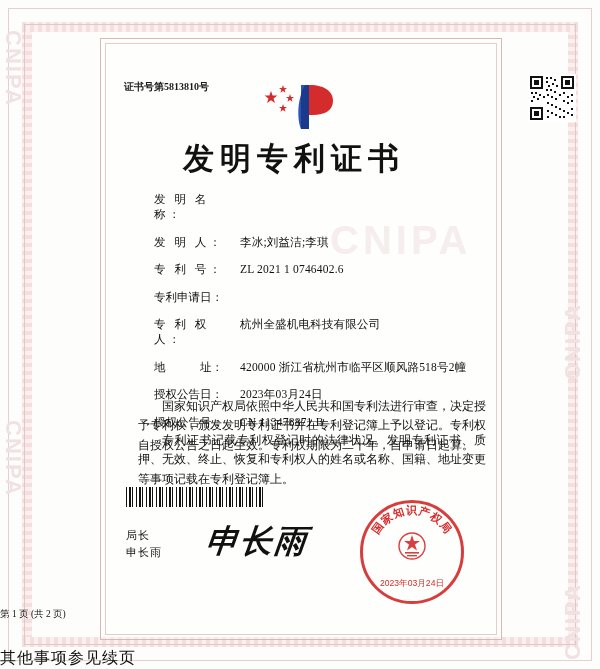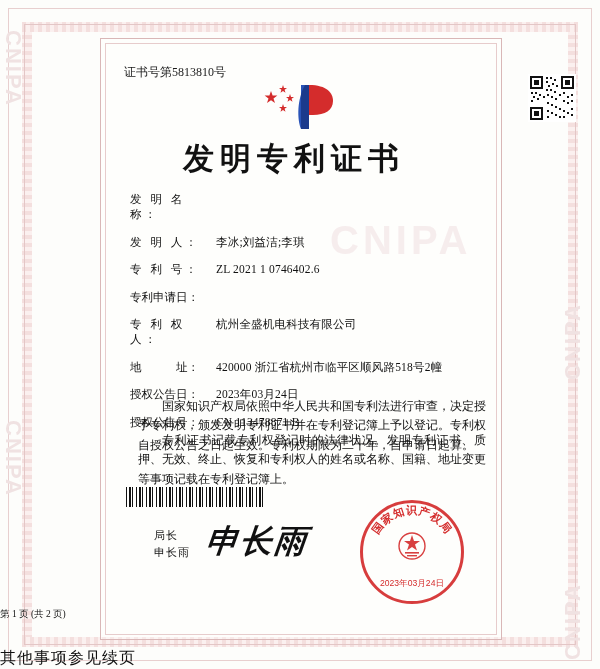--- a/index.html
+++ b/index.html
@@ -93,24 +93,25 @@
   .wm-center {
     left: 330px; top: 218px;
     font-size: 40px;
     color: #f2e4e4;
     letter-spacing: 4px;
   }
 
   
   .cert-no {
     position: absolute;
-    left: 124px; top: 64px;
-    font-size: 12px;
+    left: 124px; top: 80px;
+    font-size: 10px;
     color: #1a1a1a;
     font-family: "Liberation Serif", serif;
+    font-weight: bold;
   }
   .qr {
     position: absolute;
     right: 24px; top: 74px;
     width: 48px; height: 48px;
   }
   .qr svg { display:block; }
 
   
   .logo {
@@ -143,20 +144,21 @@
     align-items: baseline;
     margin-bottom: 12.5px;
     font-size: 11.5px;
     color: #111;
   }
   .field-label {
     width: 86px;
     flex: 0 0 86px;
     letter-spacing: 3px;
     color: #111;
+    margin-left: 24px;
   }
   .field-label.wide {
     letter-spacing: 0px;
   }
   .field-value {
     flex: 1;
     color: #111;
     letter-spacing: 0.2px;
   }
 
@@ -187,21 +189,20 @@
   }
 
   
   .sig-label {
     position: absolute;
     left: 126px; top: 527px;
     font-size: 11px;
     line-height: 1.5;
     color: #111;
     letter-spacing: 1px;
-    margin-left: 28px;
   }
   .signature {
     position: absolute;
     left: 206px; top: 520px;
     font-size: 32px;
     font-family: "DejaVu Serif", serif;
     font-style: italic;
     font-weight: bold;
     color: #111;
     letter-spacing: 2px;

